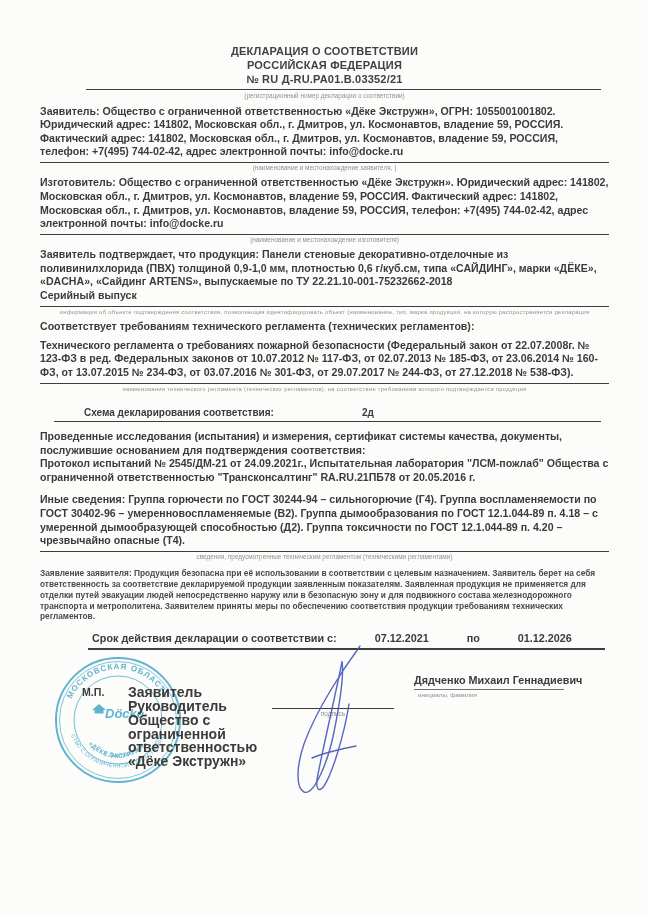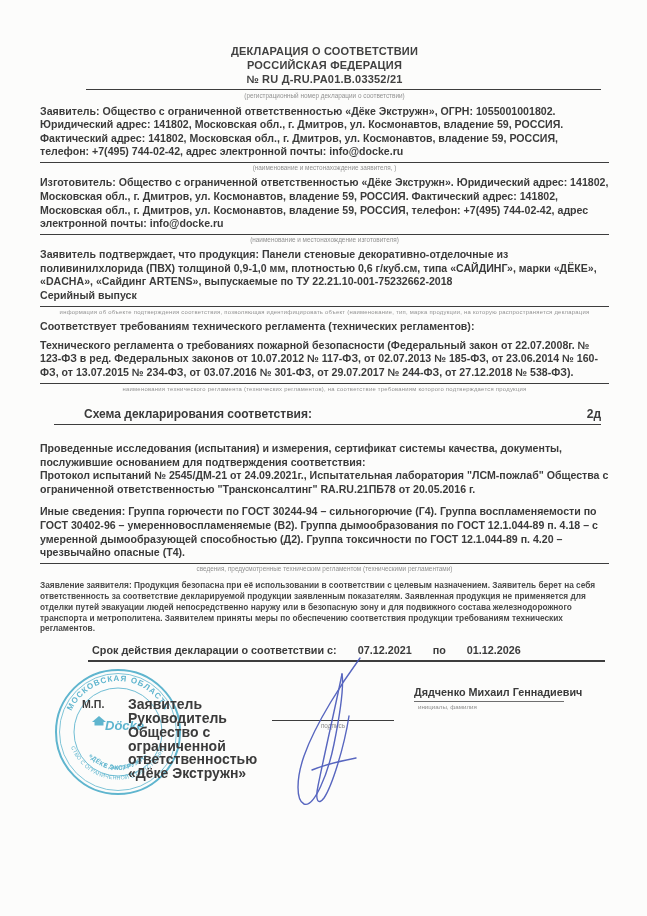--- a/index.html
+++ b/index.html
@@ -17,23 +17,23 @@
   .hdr{font-size:11px;font-weight:bold;line-height:14px;color:#414141;letter-spacing:.2px;}
   .rule{border-bottom:1.6px solid #3d3d3d;margin-top:3px;}
   .rule.inset{margin-left:46px;margin-right:8px;}
   .cap{font-size:6.4px;line-height:8px;color:#929292;text-align:center;margin-top:1.5px;}
   .cap.tiny{font-size:5.9px;letter-spacing:.25px;white-space:nowrap;overflow:hidden;}
   .b{font-weight:bold;font-size:10.6px;line-height:13.6px;}
   .para{margin-top:8px;}
   .prewrap{white-space:pre-line;}
   .codes{margin:14px 0 0 347px;}
   .codes div{margin-bottom:8px;}
-  .scheme{display:flex;align-items:flex-end;gap:88px;font-weight:bold;font-size:12px;
-          border-bottom:1.6px solid #3d3d3d;margin:14px 8px 0 14px;padding:0 0 3px 30px;justify-content:space-between;}
-  .validity{display:flex;gap:21px;font-weight:bold;font-size:10.8px;margin:10px 0 0 52px;}
+  .scheme{display:flex;align-items:flex-end;gap:88px;font-weight:bold;font-size:10px;
+          border-bottom:1.6px solid #3d3d3d;margin:14px 8px 0 14px;padding:0 0 3px 30px;}
+  .validity{display:flex;gap:38px;font-weight:bold;font-size:10.8px;margin:10px 0 0 52px;}
   .validity-rule{border-bottom:2px solid #3d3d3d;margin:4px 4px 0 48px;}
   .sig-area{position:relative;height:230px;margin-top:10px;}
   .mp{position:absolute;left:42px;top:26px;font-weight:bold;font-size:10.6px;}
   .role{position:absolute;left:88px;top:26px;font-weight:bold;font-size:14px;line-height:13.8px;white-space:pre-line;}
   .sigline{position:absolute;left:232px;top:26px;width:122px;text-align:center;}
   .sigline .line{border-top:1.8px solid #3d3d3d;margin-top:22px;}
   .sigline .scap{font-size:6.4px;color:#8d8d8d;margin-top:1px;}
   .namebox{position:absolute;left:362px;top:14px;width:196px;margin-left:12px;}
   .namebox .nm{font-weight:bold;font-size:10.8px;}
   .namebox .line{border-top:1px solid #6f6f6f;margin-top:3px;}
@@ -73,21 +73,21 @@
     <div class="b para" style="margin-top:4px">Соответствует требованиям технического регламента (технических регламентов):</div>
     <div class="b" style="margin-top:5px">Технического регламента о требованиях пожарной безопасности (Федеральный закон от 22.07.2008г. № 123-ФЗ в ред. Федеральных законов от 10.07.2012 № 117-ФЗ, от 02.07.2013 № 185-ФЗ, от 23.06.2014 № 160-ФЗ, от 13.07.2015 № 234-ФЗ, от 03.07.2016 № 301-ФЗ, от 29.07.2017 № 244-ФЗ, от 27.12.2018 № 538-ФЗ).</div>
     <div class="rule"></div>
     <div class="cap tiny">наименования технического регламента (технических регламентов), на соответствие требованиям которого подтверждается продукция</div>
 
     <div class="scheme">
       <span>Схема декларирования соответствия:</span>
       <span>2д</span>
     </div>
 
-    <div class="b para prewrap" style="margin-top:17px">Проведенные исследования (испытания) и измерения, сертификат системы качества, документы, послужившие основанием для подтверждения соответствия:
+    <div class="b para prewrap" style="margin-top:8px">Проведенные исследования (испытания) и измерения, сертификат системы качества, документы, послужившие основанием для подтверждения соответствия:
 Протокол испытаний № 2545/ДМ-21 от 24.09.2021г., Испытательная лаборатория "ЛСМ-пожлаб" Общества с ограниченной ответственностью "Трансконсалтинг" RA.RU.21ПБ78 от 20.05.2016 г.</div>
 
     <div class="b para" style="margin-top:9px">Иные сведения: Группа горючести по ГОСТ 30244-94 – сильногорючие (Г4). Группа воспламеняемости по ГОСТ 30402-96 – умеренновоспламеняемые (В2). Группа дымообразования по ГОСТ 12.1.044-89 п. 4.18 – с умеренной дымообразующей способностью (Д2).  Группа токсичности по ГОСТ 12.1.044-89 п. 4.20 – чрезвычайно опасные (Т4).</div>
     <div class="rule"></div>
     <div class="cap">сведения, предусмотренные техническим регламентом (техническими регламентами)</div>
 
     <div style="font-size:8.3px;line-height:10.8px;font-weight:bold;color:#4a4a4a;margin-top:7px">Заявление заявителя:  Продукция безопасна при её использовании в соответствии с целевым назначением. Заявитель берет на себя ответственность за соответствие декларируемой продукции заявленным показателям. Заявленная продукция не применяется для отделки путей эвакуации людей непосредственно наружу или в безопасную зону и для подвижного состава железнодорожного транспорта и метрополитена. Заявителем приняты меры по обеспечению соответствия продукции требованиям технических регламентов.</div>
 
     <div class="validity">
       <span>Срок действия декларации о соответствии с:</span>

